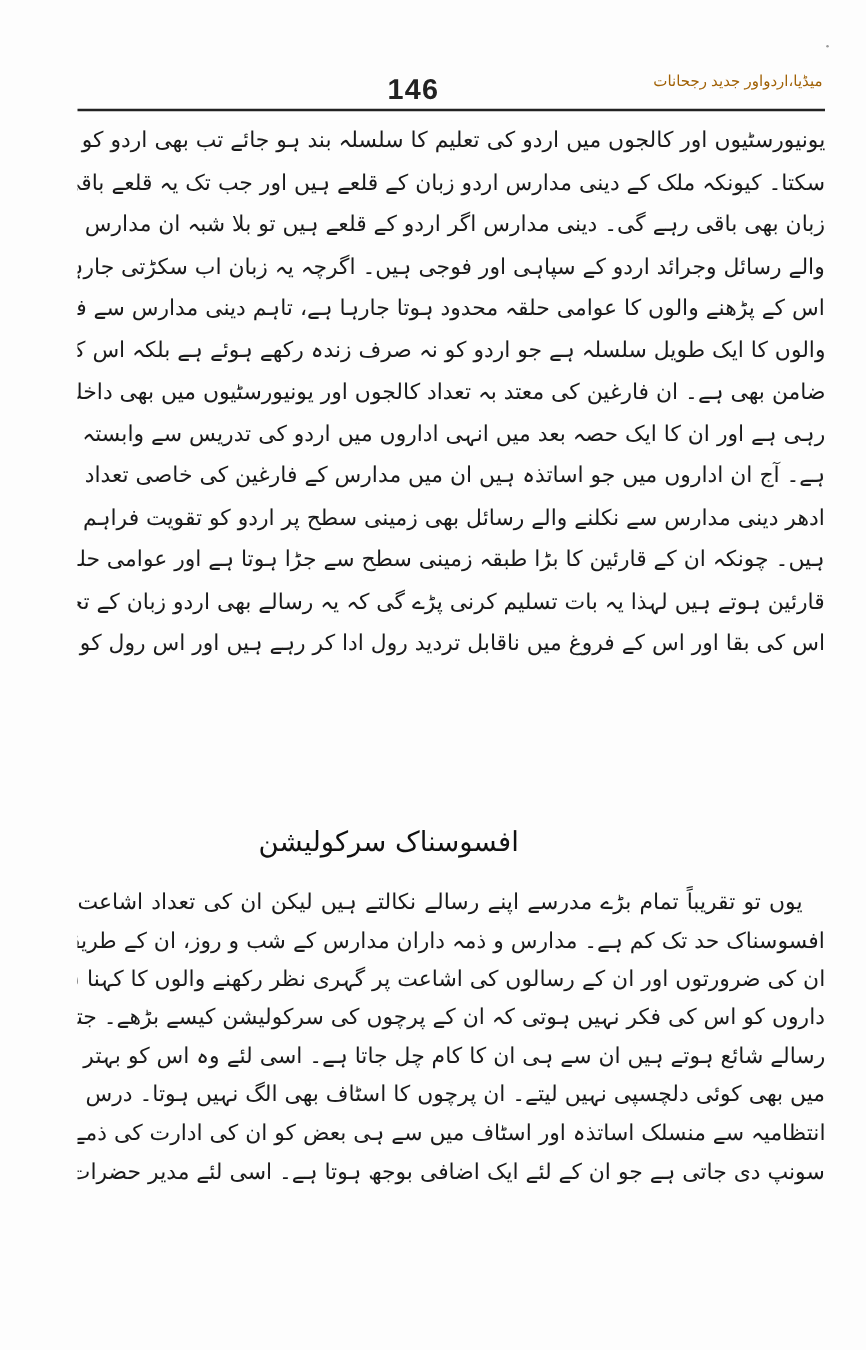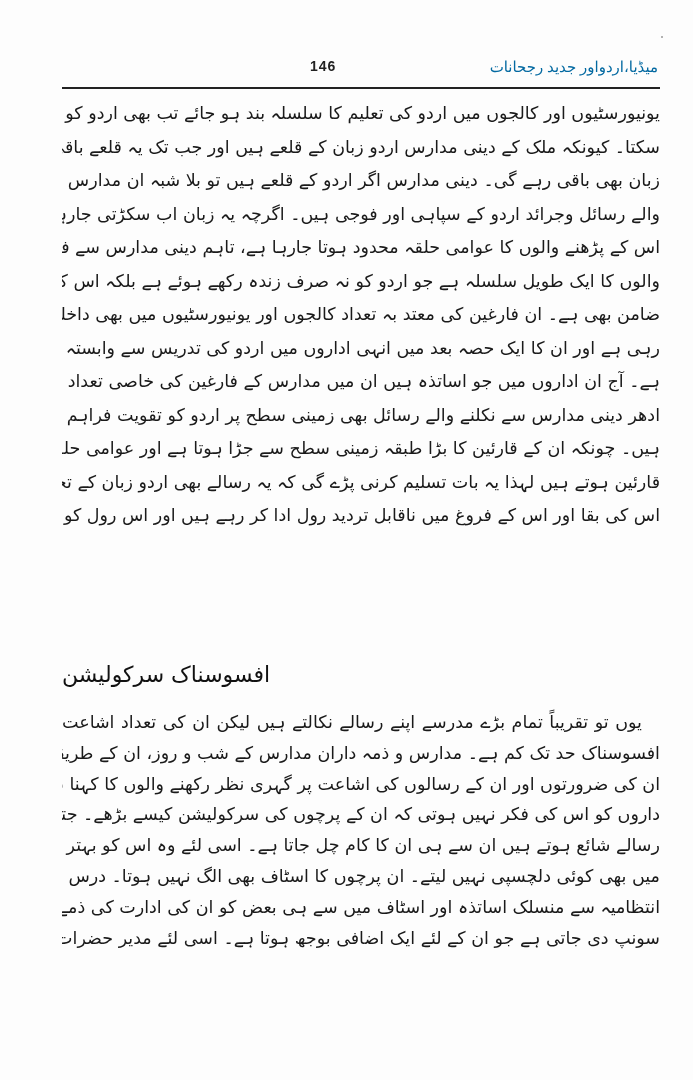--- a/index.html
+++ b/index.html
@@ -5,38 +5,38 @@
   html, body { margin: 0; padding: 0; }
   body {
     width: 693px; height: 1080px; background: #ffffff; overflow: hidden;
     position: relative; font-family: "DejaVu Sans", sans-serif; color: #1a1a1a;
   }
   .page { position: absolute; left: 0; top: 0; width: 693px; height: 1080px; background: #fdfdfd; }
   .speck { position: absolute; left: 661px; top: 36px; width: 2px; height: 2px; background: #999; border-radius: 50%; }
   .header { position: absolute; left: 62px; top: 56px; width: 598px; height: 32px; }
   .page-number {
     position: absolute; left: 248px; top: 2px; font-family: "Liberation Sans", sans-serif;
-    font-weight: bold; font-size: 14px; letter-spacing: 1px; color: #222;
+    font-weight: bold; font-size: 23px; letter-spacing: 1px; color: #222;
   }
   .running-title {
     position: absolute; right: 2px; top: 2px; direction: rtl;
-    font-family: Liberation Serif, serif; font-size: 15px; color: #0369a1;
+    font-family: Liberation Sans, sans-serif; font-size: 12px; color: #a16207;
   }
   .header-rule { position: absolute; left: 62px; top: 87px; width: 598px; height: 2px; background: #222; }
   .body-text {
     position: absolute; left: 62px; width: 598px; direction: rtl; text-align: justify;
   }
   .line {
     display: block; height: 33.5px; line-height: 33.5px; font-size: 17.5px; white-space: nowrap;
     direction: rtl; text-align: justify; text-align-last: justify; overflow: hidden;
   }
   .line.last { text-align-last: right; }
   .para1 { top: 97px; }
   .heading {
-    position: absolute; left: 62px; width: 598px; top: 662px; direction: rtl; text-align: left;
+    position: absolute; left: 62px; width: 598px; top: 662px; direction: rtl; text-align: center;
     font-size: 22px; padding-right: 100px; box-sizing: border-box; color: #111;
   }
   .para2 { top: 707px; }
   .para2 .line { height: 30.8px; line-height: 30.8px; }
   .para2 .line.indent { padding-right: 18px; box-sizing: border-box; }
 </style>
 </head>
 <body>
 
 <div class="page">

